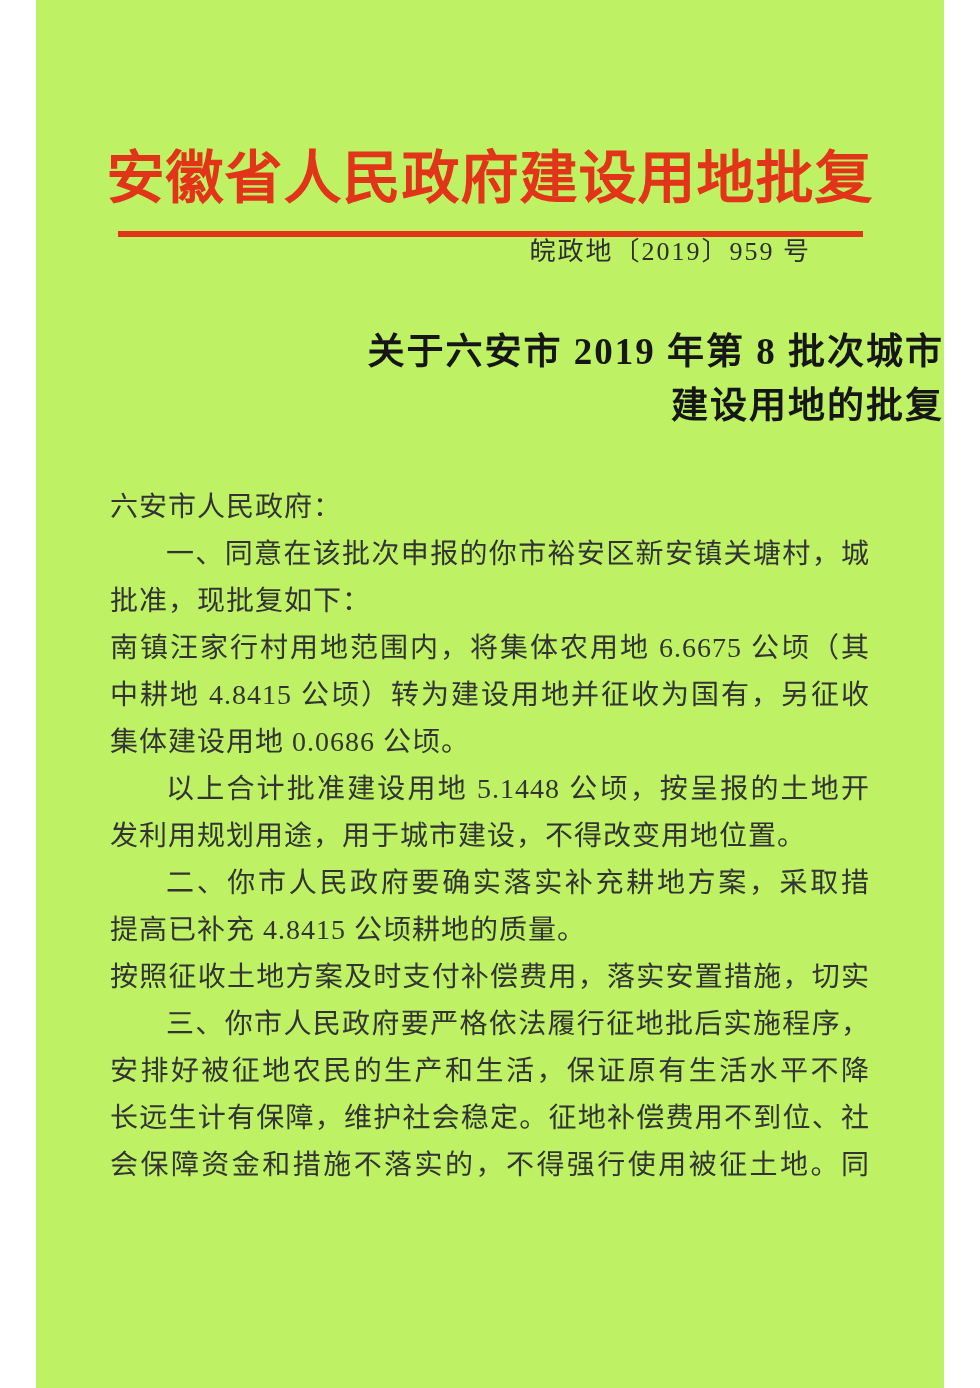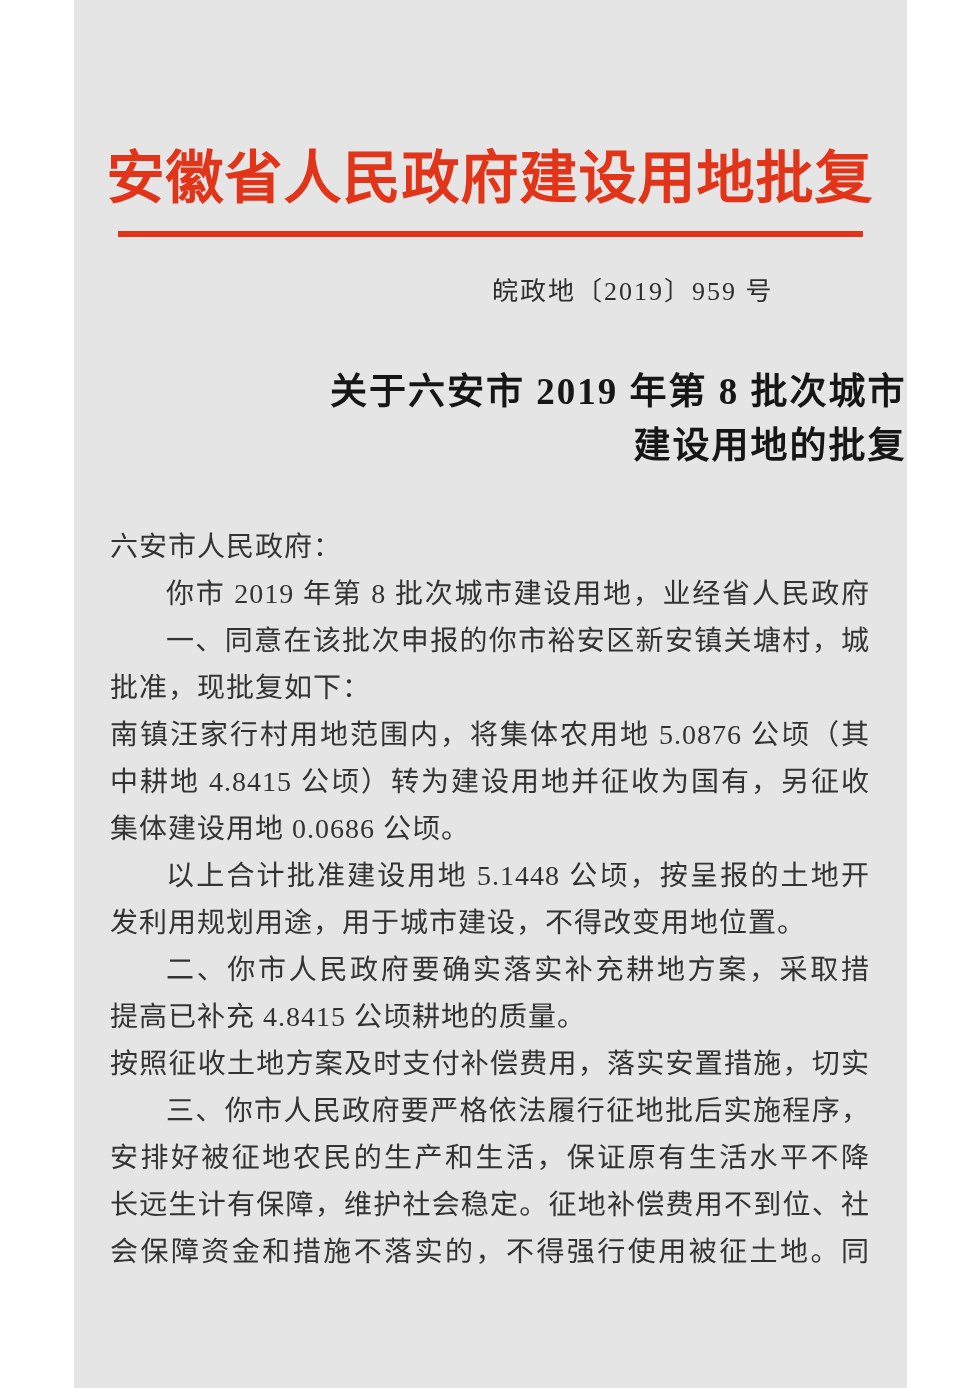--- a/index.html
+++ b/index.html
@@ -1,21 +1,21 @@
 <!DOCTYPE html>
 <html lang="zh-CN"><head>
 <meta charset="utf-8">
 <style>
   html, body { margin: 0; padding: 0; background: #ffffff; }
   .page {
     position: relative;
-    width: 833px;
+    width: 908px;
     height: 1388px;
     margin: 0 auto;
-    background: #e5e5e5;
+    background: #bef264;
     overflow: hidden;
     font-family: "Liberation Serif", "DejaVu Serif", serif;
     color: #3a3a3a;
   }
   
   .masthead {
     margin-top: 146px;
     text-align: center;
     font-size: 58px;
     font-weight: 900;
@@ -25,21 +25,20 @@
     white-space: nowrap;
   }
   .rule {
     width: 745px;
     height: 6px;
     background: #e23419;
     margin: 19px auto 0 auto;
   }
   
   .docnum {
-    margin-top: 40px;
     padding-right: 133px;
     text-align: right;
     font-size: 26px;
     letter-spacing: 2px;
     color: #2e2e2e;
     line-height: 30px;
     white-space: nowrap;
     padding-left: 44px;
   }
   
@@ -85,24 +84,23 @@
 
   <div class="docnum">皖政地〔2019〕959 号</div>
 
   <div class="doc-title">
     <div class="t-line">关于六安市 2019 年第 8 批次城市</div>
     <div class="t-line">建设用地的批复</div>
   </div>
 
   <div class="body-block">
     <div class="ln">六安市人民政府：</div>
-    <div class="ln ind st">你市 2019 年第 8 批次城市建设用地，业经省人民政府</div>
     <div class="ln ind st">一、同意在该批次申报的你市裕安区新安镇关塘村，城</div>
     <div class="ln">批准，现批复如下：</div>
-    <div class="ln st">南镇汪家行村用地范围内，将集体农用地 5.0876 公顷（其</div>
+    <div class="ln st">南镇汪家行村用地范围内，将集体农用地 6.6675 公顷（其</div>
     <div class="ln st">中耕地 4.8415 公顷）转为建设用地并征收为国有，另征收</div>
     <div class="ln">集体建设用地 0.0686 公顷。</div>
     <div class="ln ind st">以上合计批准建设用地 5.1448 公顷，按呈报的土地开</div>
     <div class="ln">发利用规划用途，用于城市建设，不得改变用地位置。</div>
     <div class="ln ind st">二、你市人民政府要确实落实补充耕地方案，采取措施，</div>
     <div class="ln">提高已补充 4.8415 公顷耕地的质量。</div>
     <div class="ln st">按照征收土地方案及时支付补偿费用，落实安置措施，切实</div>
     <div class="ln ind st">三、你市人民政府要严格依法履行征地批后实施程序，</div>
     <div class="ln st">安排好被征地农民的生产和生活，保证原有生活水平不降低，</div>
     <div class="ln st">长远生计有保障，维护社会稳定。征地补偿费用不到位、社</div>

